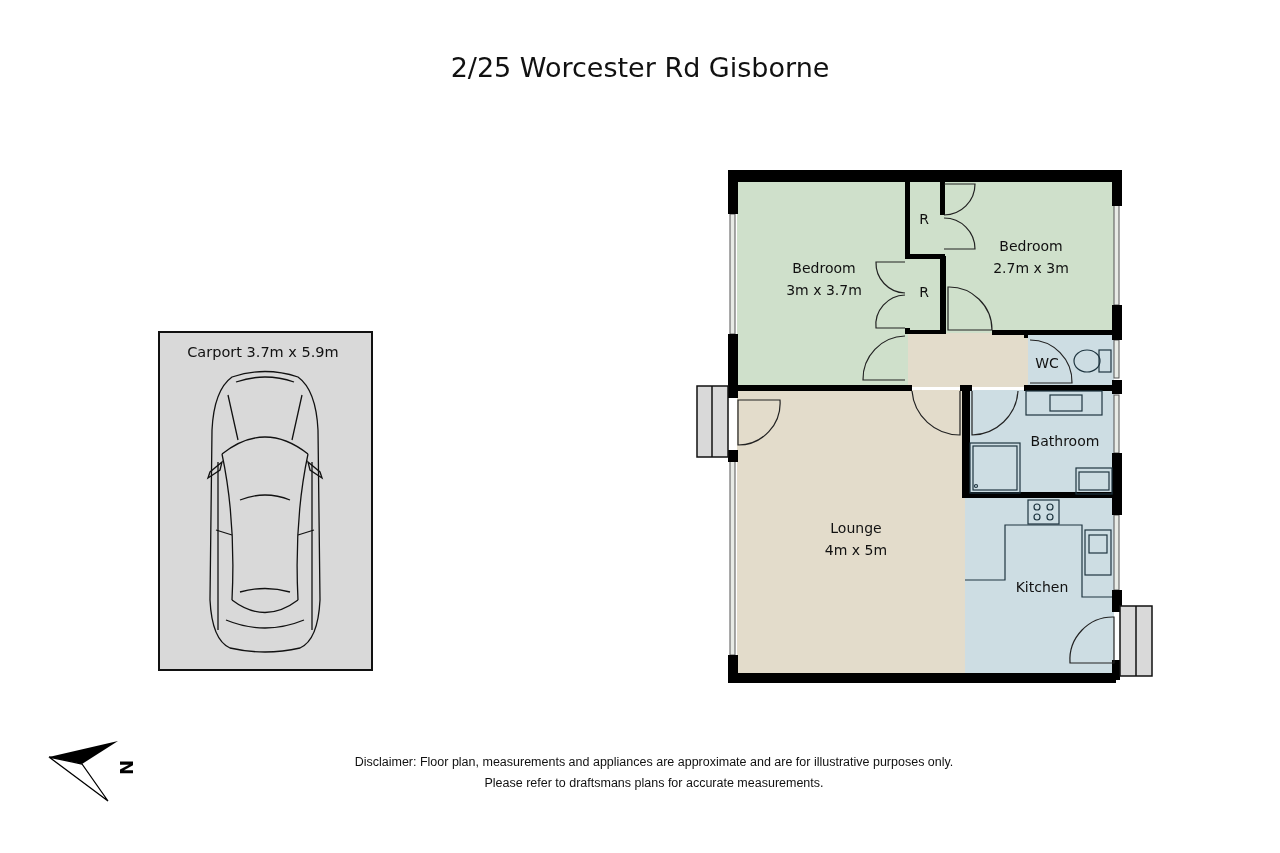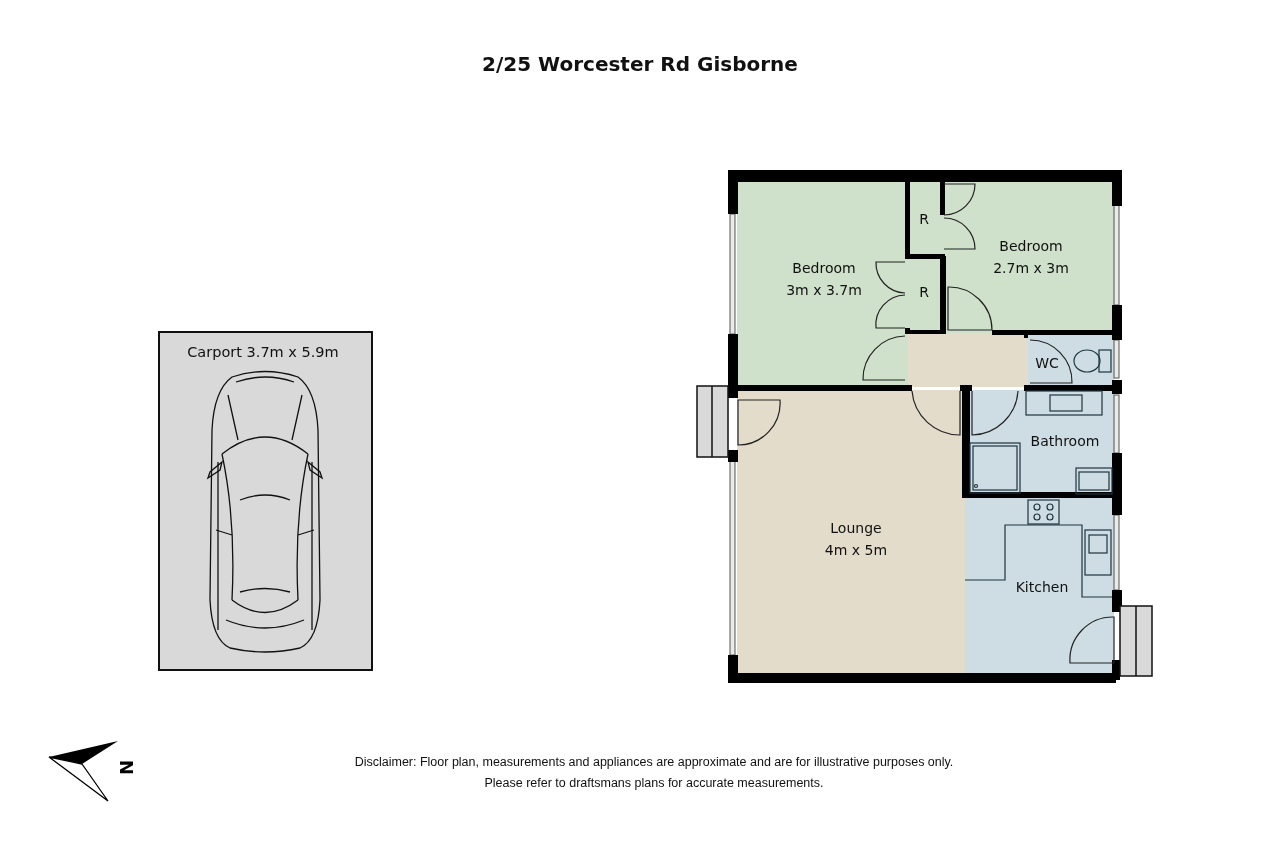--- a/index.html
+++ b/index.html
@@ -1,17 +1,17 @@
 <!DOCTYPE html>
 <html><head>
 <meta charset="utf-8">
 <style>
   html, body { margin:0; padding:0; background:#ffffff; }
   body { width:1280px; height:853px; position:relative; overflow:hidden; font-family:"DejaVu Sans", sans-serif; }
-  .title { position:absolute; top:52px; left:0; width:1280px; text-align:center; font-size:20px; font-weight:bold; color:#111; letter-spacing:0px; }
+  .title { position:absolute; top:52px; left:0; width:1280px; text-align:center; font-size:27px; font-weight:normal; color:#111; letter-spacing:0px; }
   svg.plan { position:absolute; left:0; top:0; }
   .lbl { font-family:"DejaVu Sans", sans-serif; font-size:14px; fill:#111; text-anchor:middle; }
   .disc { position:absolute; left:0; width:1308px; text-align:center; font-family:"Liberation Sans", sans-serif; font-size:12.5px; color:#111; }
 </style>
 </head>
 <body>
 
 <div class="title">2/25 Worcester Rd Gisborne</div>
 
 <svg class="plan" width="1280" height="853" viewBox="0 0 1280 853" xmlns="http://www.w3.org/2000/svg">

